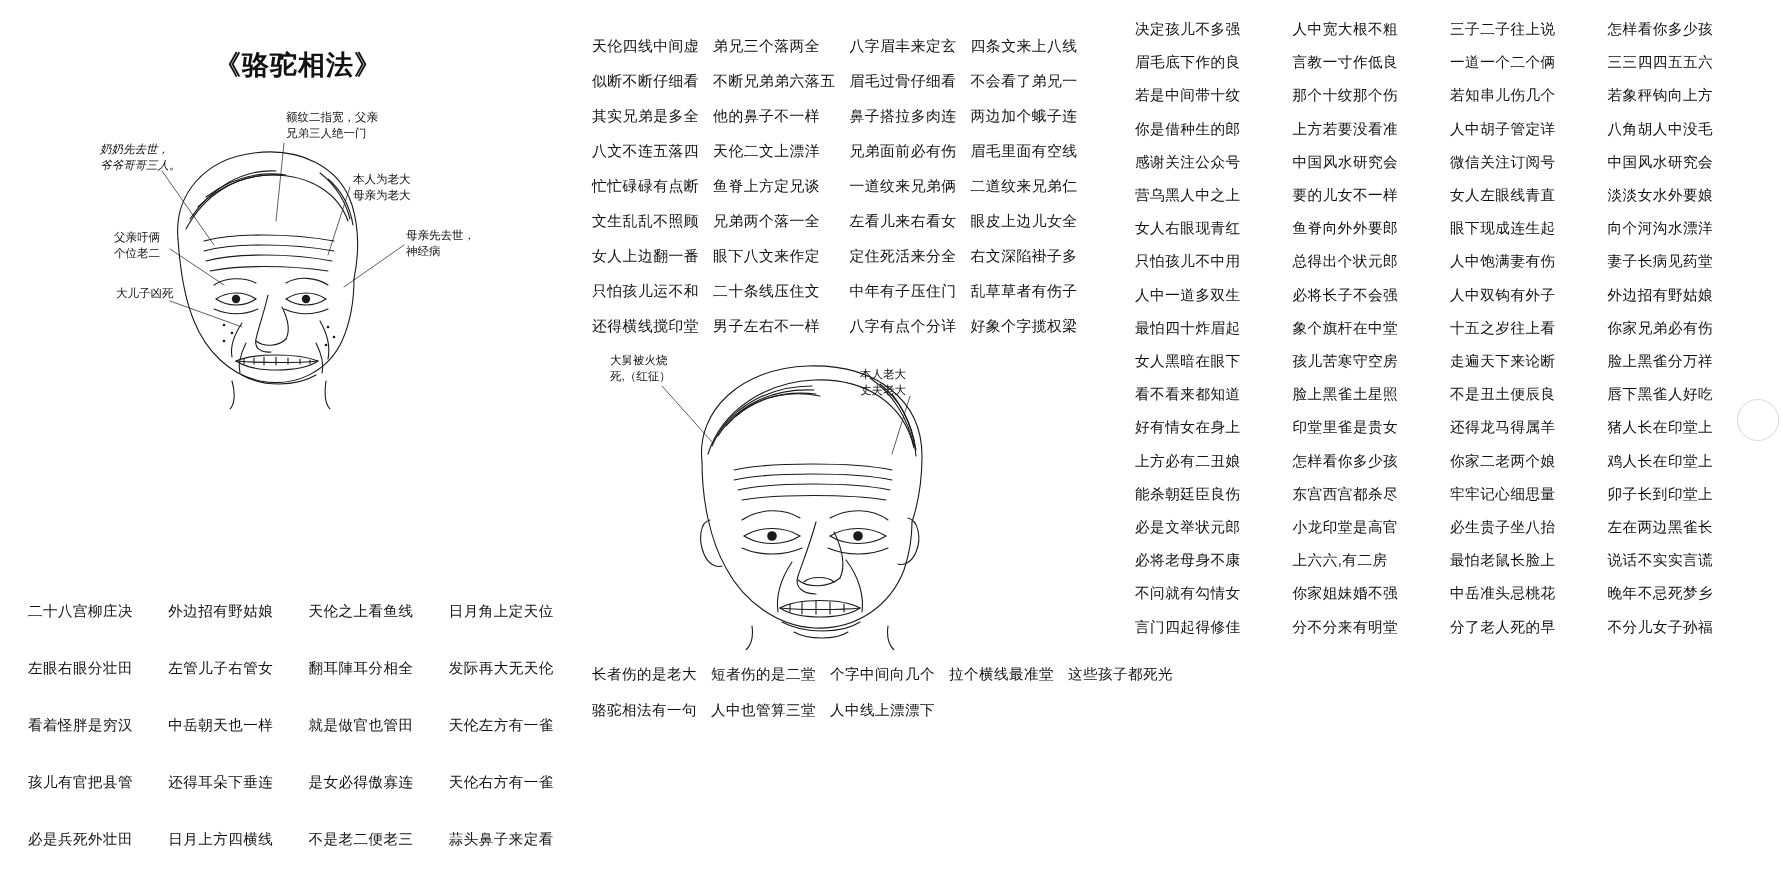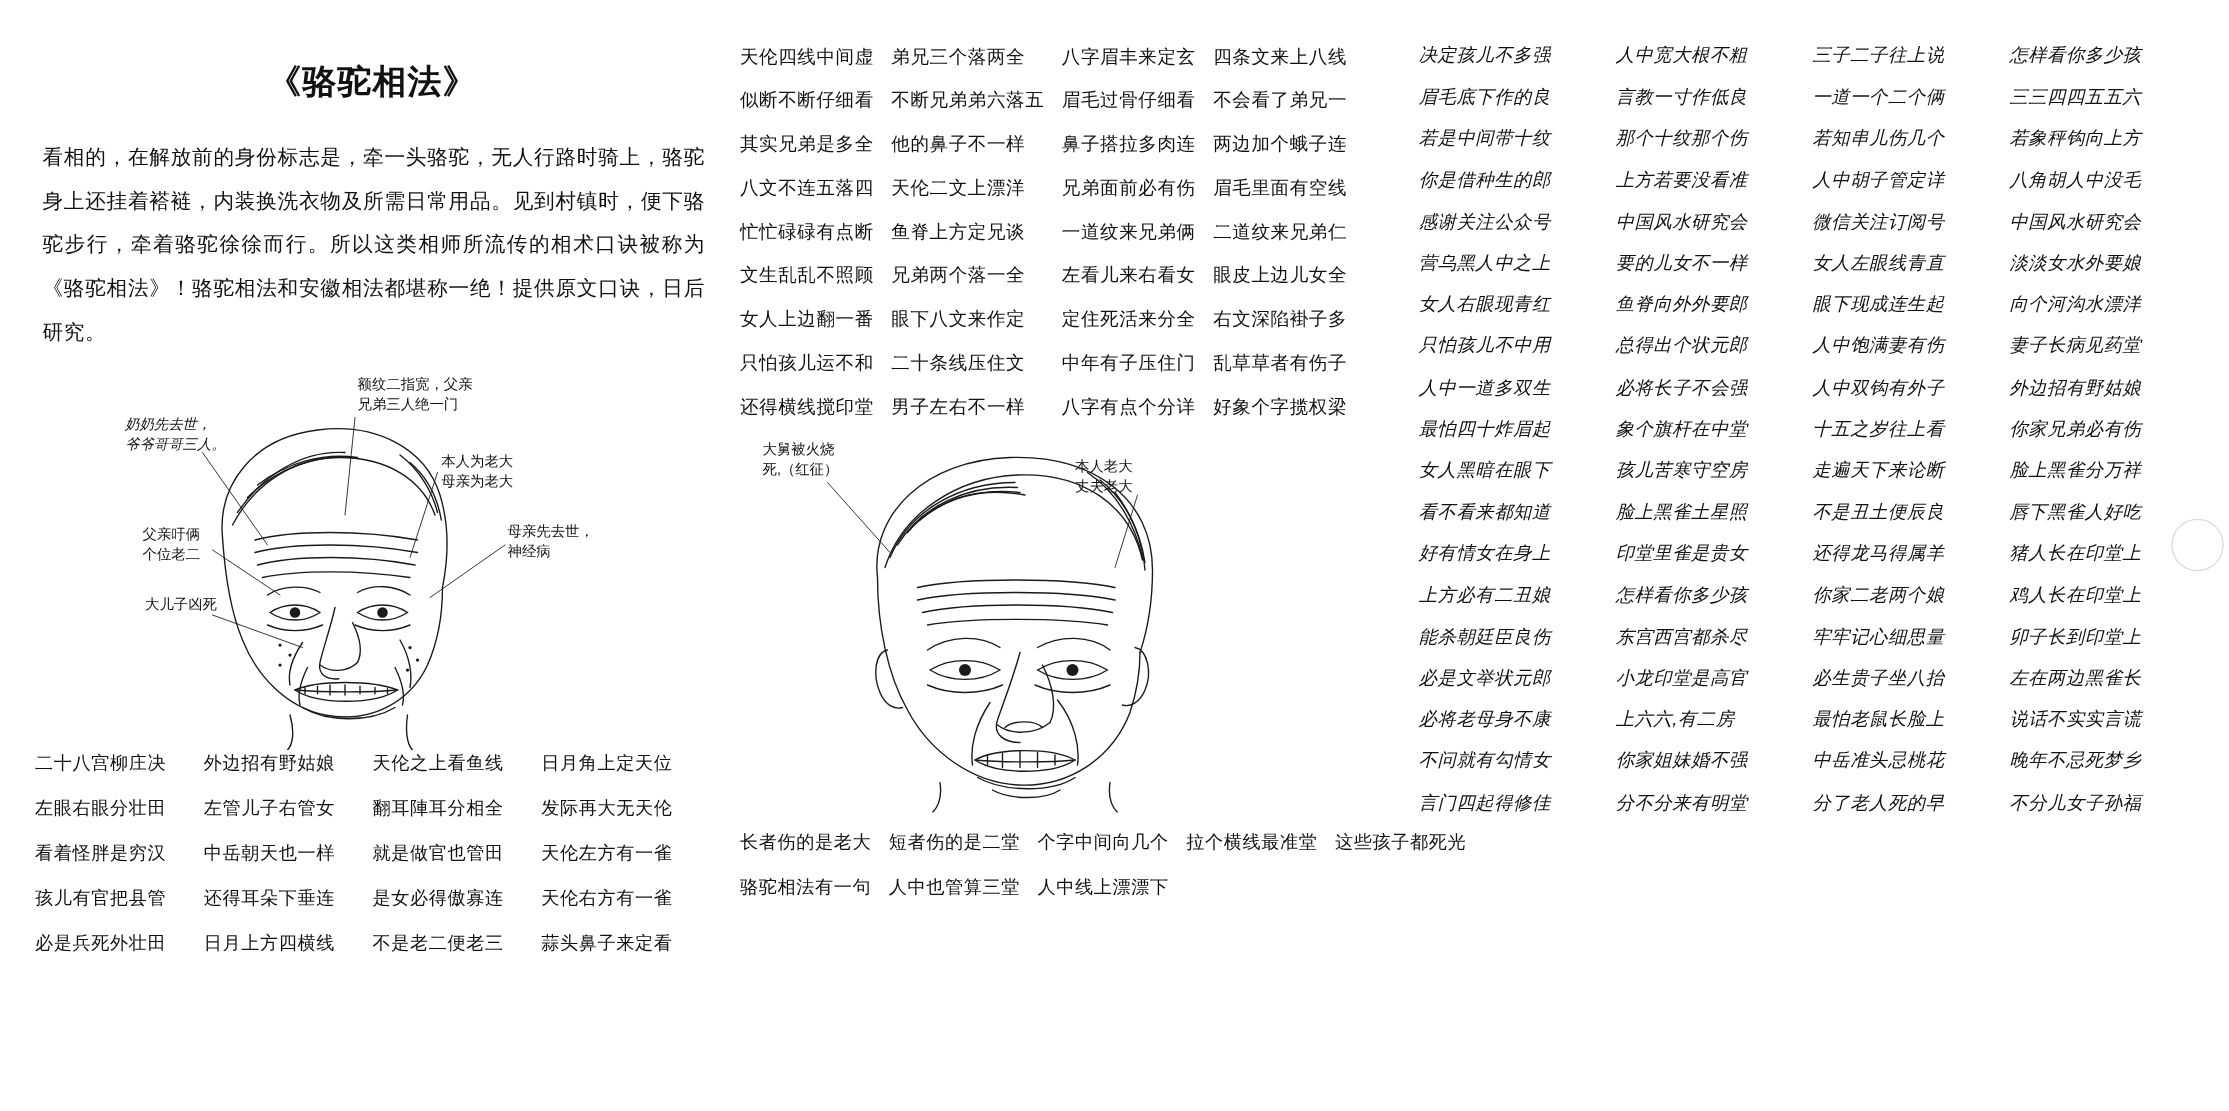--- a/index.html
+++ b/index.html
@@ -83,20 +83,21 @@
   .verse-cell {
     padding-right: 14px;
   }
 
   .left-verse {
     position: absolute;
     left: 28px;
     top: 582px;
     width: 540px;
     grid-template-columns: repeat(4, 1fr);
+    gap: 21px;
   }
   .left-verse .verse-cell { font-size: 14.5px; }
 
   
   .col-mid {
     position: absolute;
     left: 592px;
     top: 18px;
     width: 480px;
   }
@@ -109,23 +110,22 @@
     grid-template-columns: repeat(5, 1fr);
     font-size: 14.5px;
     line-height: 36px;
     margin-top: 6px;
   }
 
   
   .col-right {
     position: absolute;
     left: 1135px;
-    top: 18px;
+    top: 2px;
     width: 630px;
-    font-style: italic;
   }
   .right-verse {
     grid-template-columns: repeat(4, 1fr);
     font-size: 14.6px;
     line-height: 33.2px;
   }
 
   
   .edge-mark {
     position: absolute;
@@ -137,21 +137,20 @@
     border-radius: 50%;
   }
 </style>
 </head>
 <body>
 
 <div class="page">
 
   <div class="col-left">
     <div class="doc-title">《骆驼相法》</div>
-    <div class="intro">看相的，在解放前的身份标志是，牵一头骆驼，无人行路时骑上，骆驼身上还挂着褡裢，内装换洗衣物及所需日常用品。见到村镇时，便下骆驼步行，牵着骆驼徐徐而行。所以这类相师所流传的相术口诀被称为《骆驼相法》！骆驼相法和安徽相法都堪称一绝！提供原文口诀，日后研究。</div>
 
     <div class="face-block-left">
       <svg class="face" width="520" height="300" viewBox="0 0 520 300">
         <g fill="none" stroke="#1a1a1a" stroke-width="1.1" stroke-linecap="round">
 
           <path d="M150 130 C146 86 176 50 226 44 C272 38 312 58 324 96 C332 122 330 150 326 170"></path>
           <path d="M150 130 C152 160 156 188 166 212 C178 242 202 266 232 272 C268 279 300 262 314 232 C322 214 326 192 326 170"></path>
 
           <path d="M158 120 C176 86 208 66 244 66 C282 66 310 84 320 112"></path>
           <path d="M162 110 C182 80 214 60 248 62"></path>

